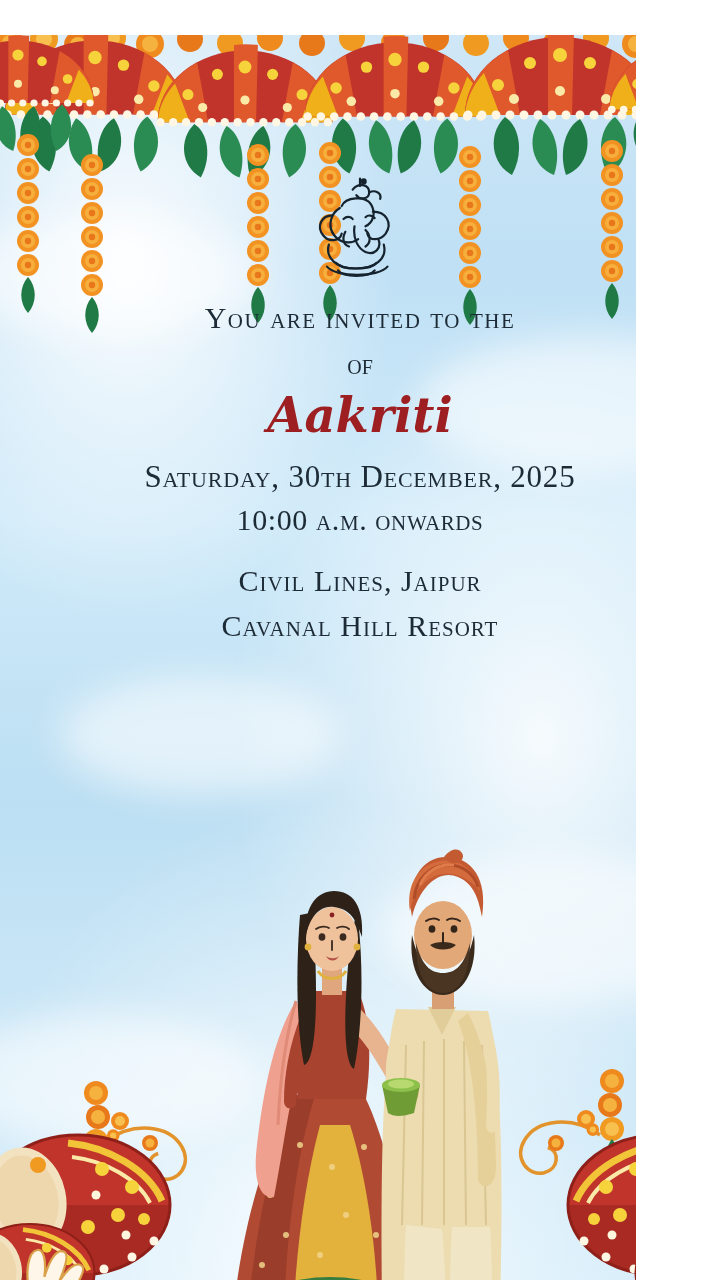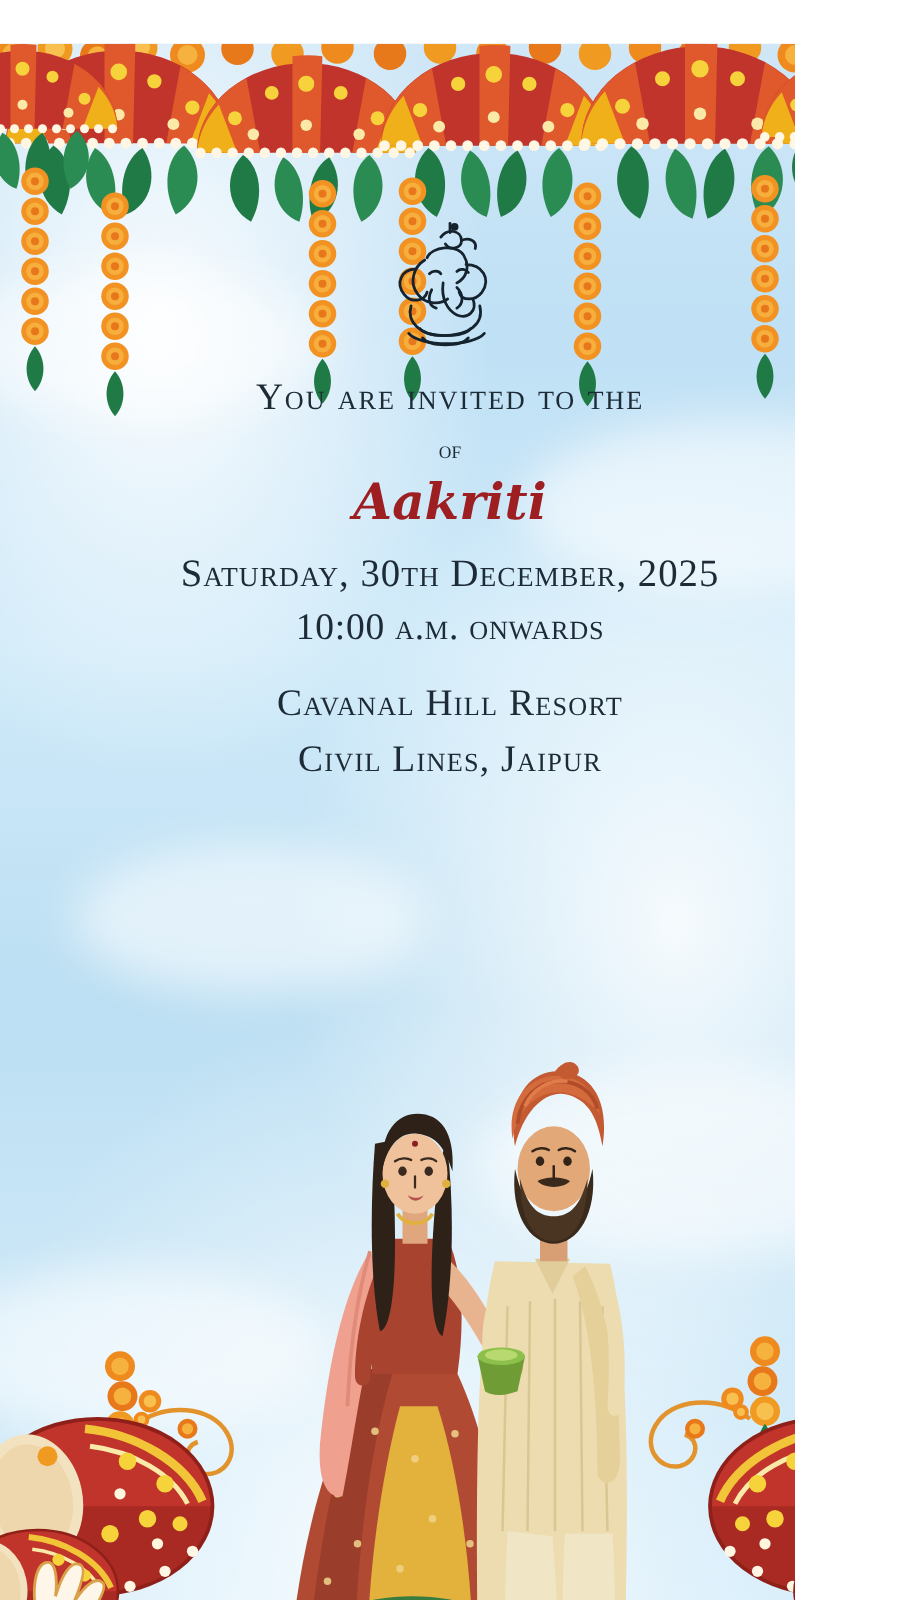--- a/index.html
+++ b/index.html
@@ -89,27 +89,27 @@
   .ceremony-title {
     font-size: 44px;
     letter-spacing: 0.5px;
     margin: 4px 0 10px 0;
     text-shadow: 0 1px 0 rgba(255,255,255,0.4);
   }
 
   .of-line {
     font-family: "Liberation Serif", serif;
     font-variant: small-caps;
-    font-size: 20px;
+    font-size: 28px;
     color: #1d2b36;
     margin: 2px 0 6px 0;
   }
 
   .bride-name {
-    font-size: 40px;
+    font-size: 48px;
     margin: 2px 0 16px 0;
   }
 
   .date-line {
     font-family: "Liberation Serif", serif;
     font-variant: small-caps;
     font-size: 31px;
     letter-spacing: 0.8px;
     color: #1d2b36;
     margin: 4px 0 8px 0;
@@ -342,22 +342,22 @@
 
 
     <div class="of-line">of</div>
 
     <div class="script bride-name">Aakriti</div>
 
     <div class="date-line">Saturday, 30th December, 2025</div>
     <div class="time-line">10:00 a.m. onwards</div>
 
 
+    <div class="venue-line">Civil Lines, Jaipur</div>
     <div class="venue-line">Cavanal Hill Resort</div>
-    <div class="venue-line">Civil Lines, Jaipur</div>
   </div>
 
   <svg class="couple" viewBox="0 0 340 520" xmlns="http://www.w3.org/2000/svg">
 
     <g>
 
       <path d="M96,300 C60,360 40,450 34,512 L210,512 C206,440 190,352 164,300 Z" fill="#b14a33"></path>
       <path d="M120,330 C104,390 96,460 94,512 L178,512 C176,450 166,380 150,330 Z" fill="#e3b23c"></path>
       <path d="M96,300 C74,348 58,420 48,512 L84,512 C88,420 100,350 114,304 Z" fill="#9a3d2b"></path>
 

